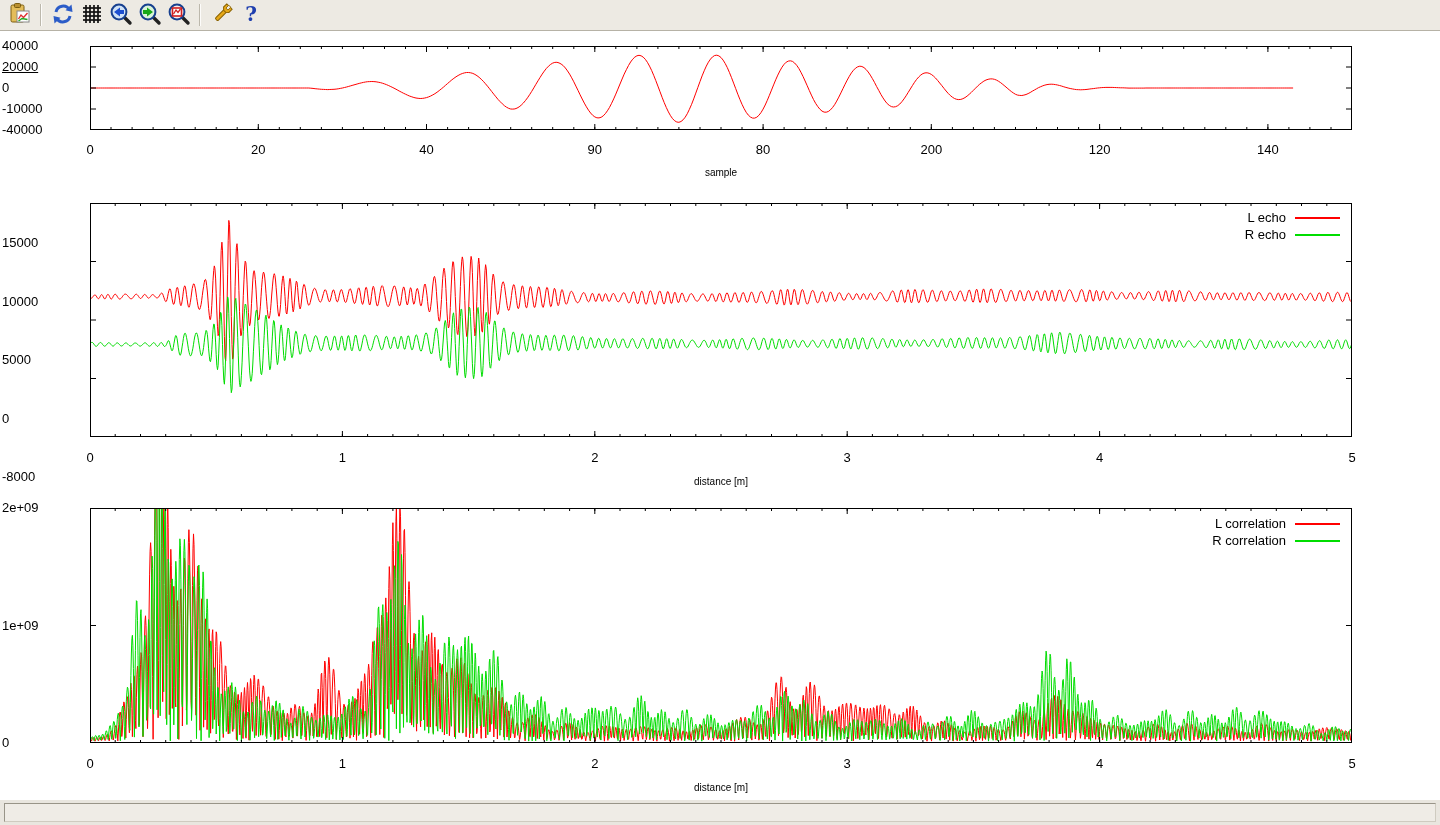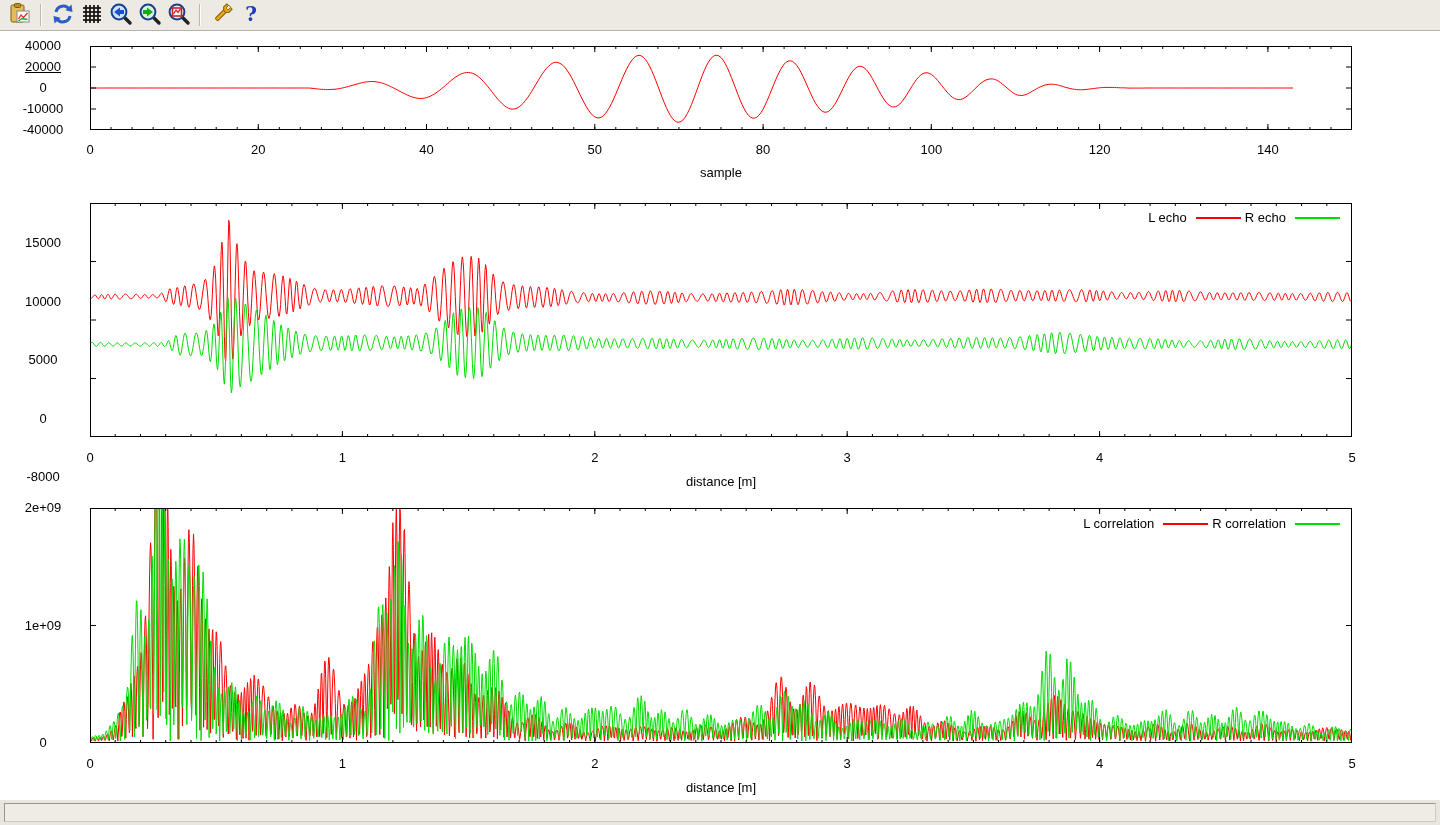--- a/index.html
+++ b/index.html
@@ -14,26 +14,26 @@
   .tbtn{width:27px;height:27px;display:flex;align-items:center;justify-content:center;
         background:transparent;border:none;padding:0;margin:0 1px;cursor:pointer;}
   .tsep{width:1px;height:22px;background:#bcb8ac;border-right:1px solid #fdfcfa;margin:0 6px;}
 
   
   .canvas{position:absolute;left:0;top:31px;width:1440px;height:769px;background:#ffffff;}
   .plot{position:absolute;}
   .plot svg{position:absolute;left:0;top:0;overflow:hidden;display:block;}
   .ylabels{position:absolute;width:82px;}
   .ylabels span{position:absolute;right:0;height:16px;line-height:16px;width:82px;
-                text-align:center;font-size:13px;white-space:nowrap;}
+                text-align:left;font-size:13px;white-space:nowrap;}
   .xlabels{position:absolute;height:16px;}
   .xlabels span{position:absolute;width:80px;margin-left:-40px;text-align:center;
                 font-size:13px;height:16px;line-height:16px;}
-  .axis-title{position:absolute;text-align:center;font-size:13px;height:16px;line-height:16px;}
-  .legend{position:absolute;right:12px;display:flex;gap:4px;z-index:3;}
+  .axis-title{position:absolute;text-align:center;font-size:10px;height:16px;line-height:16px;}
+  .legend{position:absolute;right:12px;display:flex;flex-direction:column;gap:4px;z-index:3;}
   .legend-row{display:flex;align-items:center;justify-content:flex-end;gap:9px;height:13px;}
   .legend-row .ltext{font-size:13px;line-height:13px;white-space:nowrap;}
   .legend-row .legline{width:45px;height:2px;display:inline-block;}
 
   
   .statusbar{position:absolute;left:0;top:800px;width:1440px;height:25px;background:#e9e6df;}
   .status-field{position:absolute;left:4px;right:4px;top:3px;height:17px;background:#efece6;
                 border:1px solid #989488;border-bottom-color:#cfcbc0;border-right-color:#cfcbc0;
                 font-size:12px;line-height:17px;padding:0 4px;color:#222;}
 </style>
@@ -292,23 +292,23 @@
         <span style="top: -8px;">40000</span>
         <span style="top: 13px; text-decoration: underline;">20000</span>
         <span style="top: 34px;">0</span>
         <span style="top: 55px;">-10000</span>
         <span style="top: 76px;">-40000</span>
       </div>
     <div class="xlabels" id="xlab-0" style="left: 90px; top: 111px; width: 1262px;">
         <span style="left: 0px;">0</span>
         <span style="left: 168.267px;">20</span>
         <span style="left: 336.533px;">40</span>
-        <span style="left: 504.8px;">50</span>
+        <span style="left: 504.8px;">90</span>
         <span style="left: 673.067px;">80</span>
-        <span style="left: 841.333px;">100</span>
+        <span style="left: 841.333px;">200</span>
         <span style="left: 1009.6px;">120</span>
         <span style="left: 1177.87px;">140</span>
       </div>
     <div class="axis-title" id="xtitle-0" style="left: 90px; top: 134px; width: 1262px;">sample</div>
 
     <div class="plot" id="plot-1" style="left: 90px; top: 172px; width: 1262px; height: 234px;">
       <div class="legend" id="legend-1" style="top: 8px;">
         <div class="legend-row">
           <span class="ltext">L echo</span>
           <span class="legline" style="background: rgb(255, 0, 0);"></span>

